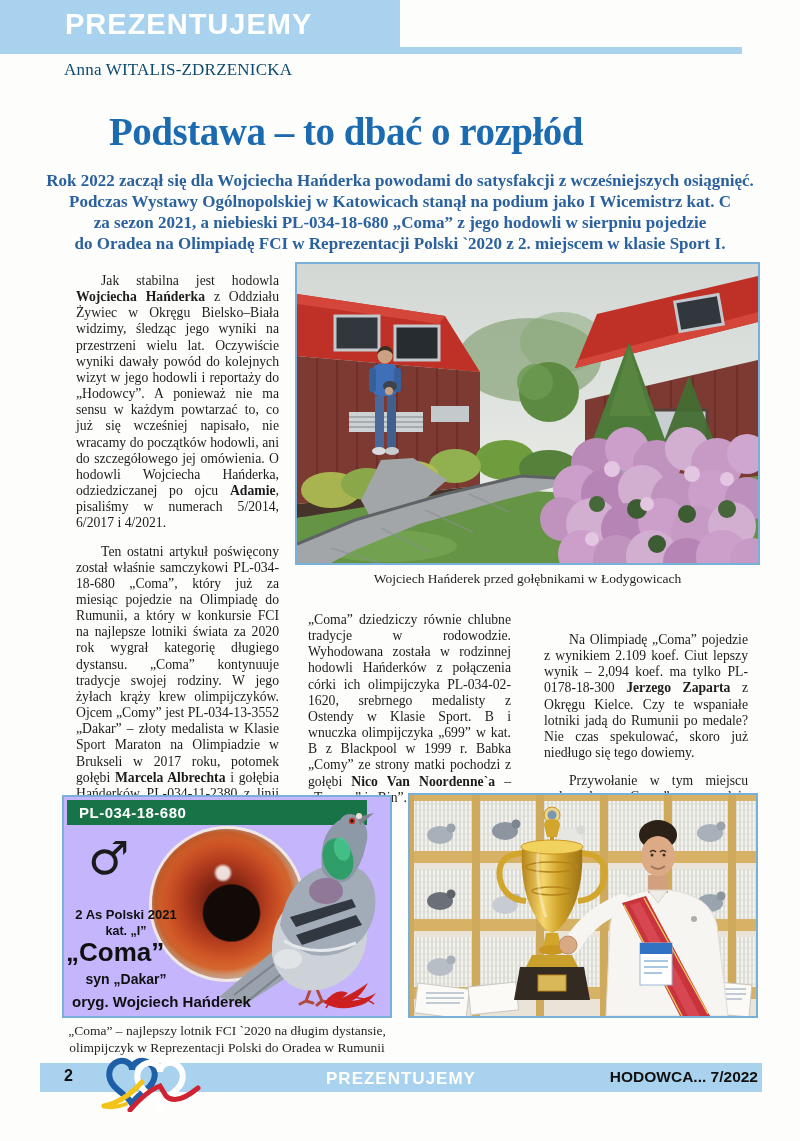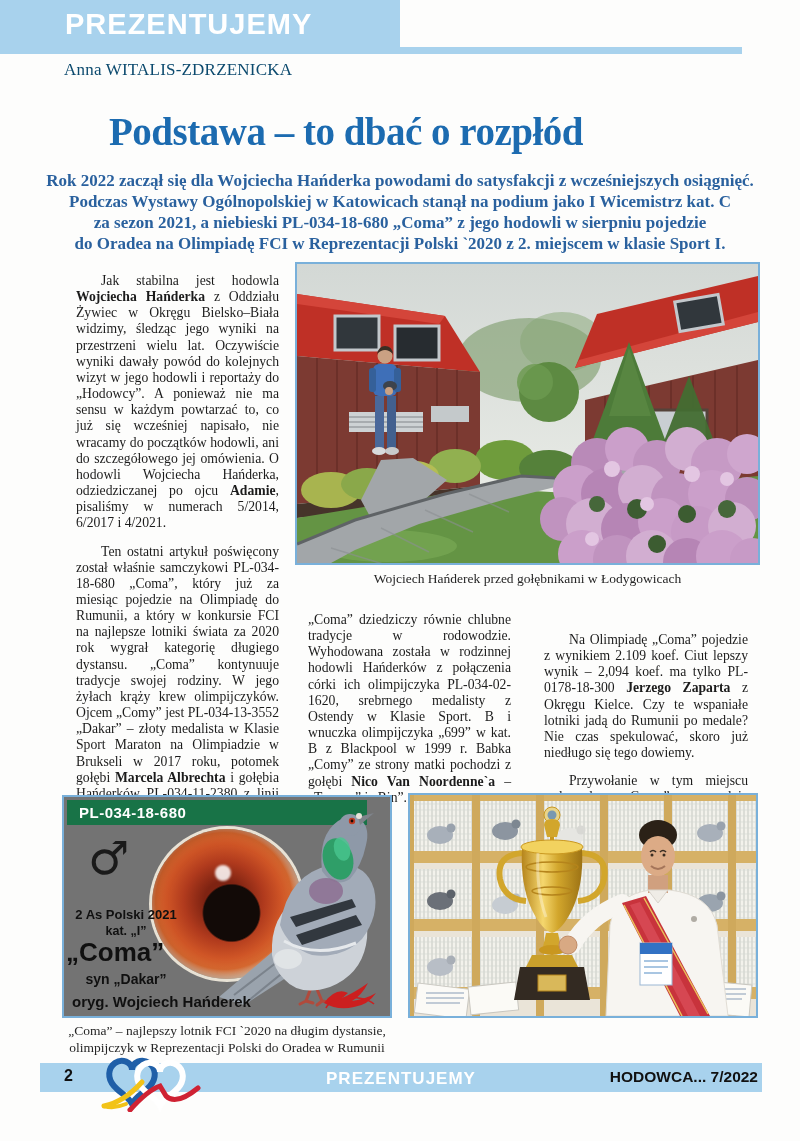--- a/index.html
+++ b/index.html
@@ -29,21 +29,21 @@
 
   
   .photo{box-sizing:border-box;border:2px solid #79b0da;background:#dfe3de;}
   .photo svg{display:block;width:100%;height:100%;}
   .photo1{left:295px;top:262px;width:465px;height:303px;}
   .photo2{left:408px;top:793px;width:350px;height:225px;}
   .caption{font-size:13.5px;color:#262626;text-align:center;line-height:17px;}
 
   
   .card{left:62px;top:795px;width:330px;height:223px;box-sizing:border-box;
-        border:2px solid #79b0da;background:#737373;}
+        border:2px solid #79b0da;background:#c4b5fd;}
   .card-bar{left:3px;top:3px;width:300px;height:25px;background:#187347;color:#ffffff;
             font-family:"Liberation Sans",sans-serif;font-weight:bold;font-size:15px;
             line-height:25px;padding-left:12px;box-sizing:border-box;letter-spacing:.5px;}
   .sex{left:24px;top:34px;font-family:"DejaVu Sans",sans-serif;font-size:46px;color:#1a1a1a;}
   .eye{left:88px;top:32px;width:150px;height:150px;border-radius:50%;
        background:
          radial-gradient(circle at 53% 56%, #120a07 0 24%, rgba(0,0,0,0) 25.5%),
          radial-gradient(circle at 48% 48%, #7e2312 0 18%, #b03a1d 36%, #cf5526 52%,
                          #d96b31 62%, #ecdcc2 71%, #f5ecdb 80%, #e4d0b2 91%, #d9c2a0 100%);
        box-shadow:0 0 0 3px rgba(245,238,224,.9), inset 0 0 14px rgba(90,20,5,.55);}

